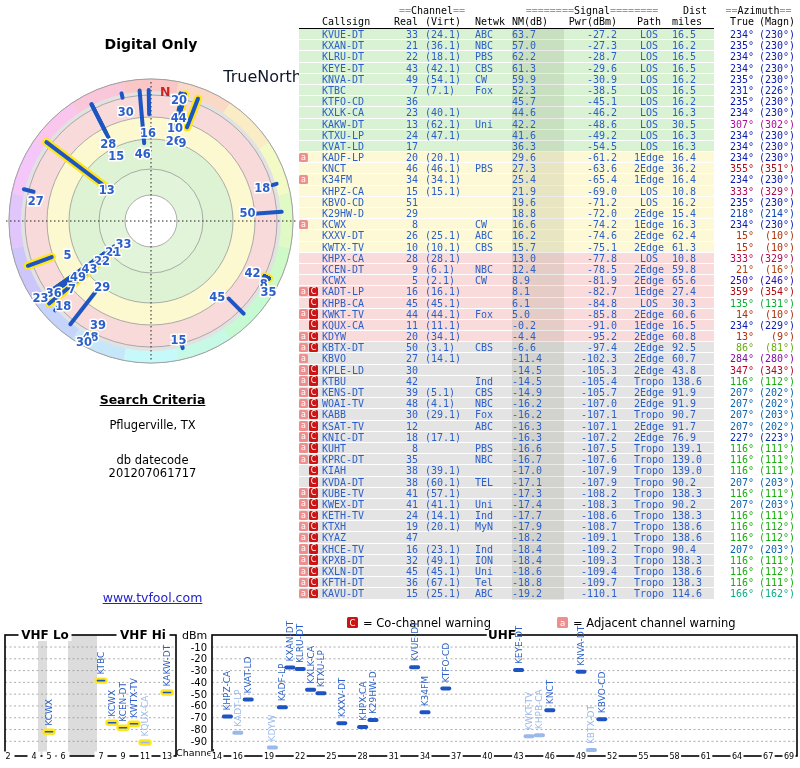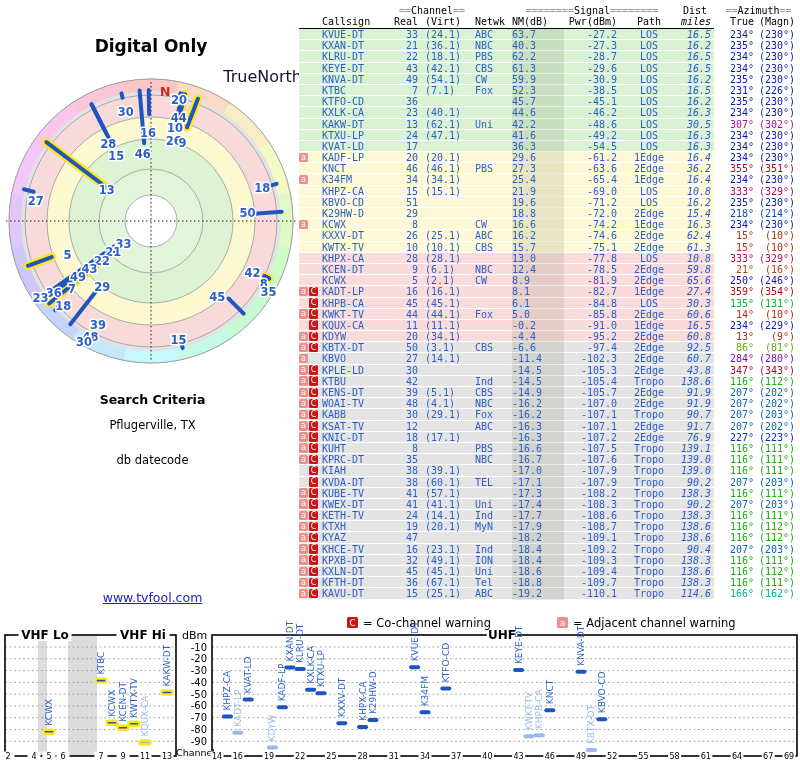--- a/index.html
+++ b/index.html
@@ -1,28 +1,28 @@
 <!DOCTYPE html>
 <html><head>
 <meta charset="utf-8">
 <style>
   html,body{margin:0;padding:0}
   body{width:800px;height:768px;background:#fff;position:relative;overflow:hidden;
        font-family:"DejaVu Sans",sans-serif;}
 
   
   #radar-title{position:absolute;left:0;top:36px;width:302px;text-align:center;
-    font-size:17px;font-weight:bold;color:#000;}
+    font-size:14px;font-weight:bold;color:#000;}
   #truenorth{position:absolute;left:0;top:67px;width:302px;text-align:right;
     font-size:16px;color:#0f172a;}
   #radar-svg{position:absolute;left:0;top:64px;}
 
   
   #search-box{position:absolute;left:40px;top:392px;width:225px;text-align:center;color:#000;}
-  #search-heading{font-size:12.5px;font-weight:bold;margin-bottom:12px;}
+  #search-heading{font-size:12.5px;font-weight:bold;text-decoration:underline;margin-bottom:12px;}
   .search-line{font-size:11.5px;line-height:13px;}
   #db-block{margin-top:22px;font-size:11.5px;line-height:13px;}
   #site-link{position:absolute;left:40px;top:590px;width:225px;text-align:center;
     font-size:12.5px;}
   #site-link a{color:#2222cc;text-decoration:underline;cursor:pointer;}
 
   
   #tbl{position:absolute;left:299px;top:5px;width:415px;
     font-family:"DejaVu Sans Mono",monospace;font-size:10px;color:#2b5fc8;}
   .trow{display:grid;
@@ -36,21 +36,21 @@
   .b-yellow{background:#fdf9d7;}
   .b-pink{background:#fadbdb;}
   .b-gray{background:#e4e4e4;}
   .c-cs{padding-left:2px;overflow:hidden;}
   .c-re{text-align:right;padding-right:4px;}
   .c-vi{padding-left:3px;}
   .c-nw{padding-left:5px;}
   .c-nm{text-align:left;padding-right:11px;background:rgba(105,115,75,0.14);}
   .c-pw{text-align:right;padding-right:9px;}
   .c-pa{text-align:center;}
-  .c-mi{text-align:right;padding-right:7px;font-style:italic;}
+  .c-mi{padding-right:7px;}
   .c-tr{text-align:right;}
   .c-mg{text-align:right;padding-right:4px;}
   .marks{display:flex;gap:1px;padding-top:0.5px;}
   .mk{width:9px;height:9.5px;border-radius:1.5px;color:#fff;font-size:8px;line-height:10px;
       text-align:center;font-family:"DejaVu Sans",sans-serif;}
   .mk-a{background:#ee8f8f;}
   .mk-c{background:#cc1414;}
   .mk-empty{background:transparent;}
   .h-center{text-align:center;}
 
@@ -183,20 +183,21 @@
     <text x="268.43192019618937" y="231.56021626267744" fill="#2b5fc8" stroke="#fff" stroke-width="3" paint-order="stroke" text-anchor="middle" font-size="11.5" font-weight="bold" font-family="DejaVu Sans, sans-serif">35</text>
     <text x="247.6308857148993" y="152.54589295347716" fill="#2b5fc8" stroke="#fff" stroke-width="3" paint-order="stroke" text-anchor="middle" font-size="11.5" font-weight="bold" font-family="DejaVu Sans, sans-serif">50</text>
     <text x="262.2230892447104" y="128.054220014345" fill="#2b5fc8" stroke="#fff" stroke-width="3" paint-order="stroke" text-anchor="middle" font-size="11.5" font-weight="bold" font-family="DejaVu Sans, sans-serif">18</text>
   </svg>
 
 <div id="search-box">
   <div id="search-heading">Search Criteria</div>
   <div class="search-line">Pflugerville, TX</div>
   <div id="db-block">
     <div>db datecode</div>
+    <div>201207061717</div>
   </div>
 </div>
 <div id="site-link">
   <a>www.tvfool.com</a>
 </div>
 
 <div id="tbl">
   <div class="trow hrow">
     <span></span>
       <span></span>
@@ -238,21 +239,21 @@
       </div>
       <div class="trow drow b-green">
         <span class="marks">
       <span class="mk mk-empty"></span>
       <span class="mk mk-empty"></span>
         </span>
         <span class="c-cs">KXAN-DT</span>
         <span class="c-re">21</span>
         <span class="c-vi">(36.1)</span>
         <span class="c-nw">NBC</span>
-        <span class="c-nm">40.3</span>
+        <span class="c-nm">57.0</span>
         <span class="c-pw">-27.3</span>
         <span class="c-pa">LOS</span>
         <span class="c-mi">16.2</span>
         <span class="c-tr" style="color:hsl(235,88%,36%)">235°</span>
         <span class="c-mg" style="color:hsl(235,88%,36%)">(230°)</span>
       </div>
       <div class="trow drow b-green">
         <span class="marks">
       <span class="mk mk-empty"></span>
       <span class="mk mk-empty"></span>

